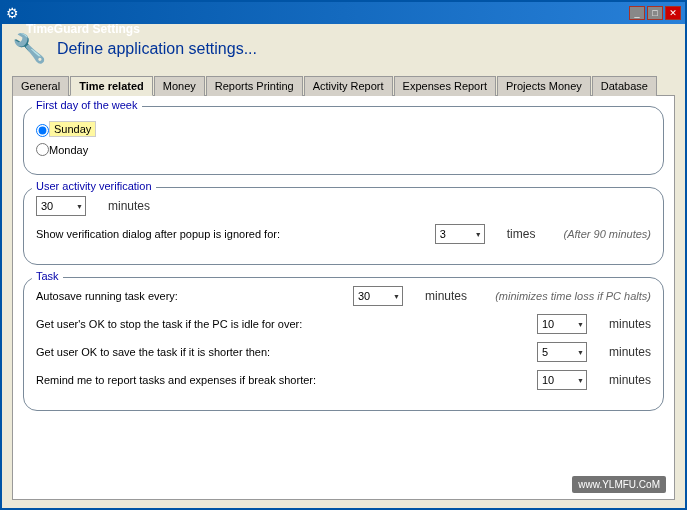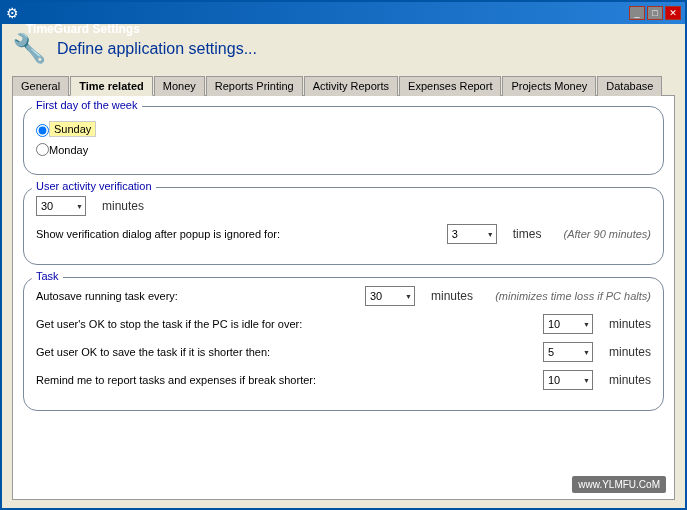--- a/index.html
+++ b/index.html
@@ -147,21 +147,21 @@
       align-items: center;
       margin-bottom: 8px;
     }
     .form-label {
       flex: 1;
       font-size: 11px;
     }
     .form-control-area {
       display: flex;
       align-items: center;
-      gap: 16px;
+      gap: 22px;
     }
     .dropdown {
       width: 50px;
       height: 20px;
       border: 1px solid #7a7a7a;
       background: white;
       font-size: 11px;
       appearance: none;
       -webkit-appearance: none;
       padding: 1px 14px 1px 4px;
@@ -224,21 +224,21 @@
     <div class="header-section">
       <div class="header-icon">🔧</div>
       <div class="header-title">Define application settings...</div>
     </div>
 
     <div class="tabs-container">
       <div class="tab">General</div>
       <div class="tab active">Time related</div>
       <div class="tab">Money</div>
       <div class="tab">Reports Printing</div>
-      <div class="tab">Activity Reports</div>
+      <div class="tab">Activity Report</div>
       <div class="tab">Expenses Report</div>
       <div class="tab">Projects Money</div>
       <div class="tab">Database</div>
     </div>
 
     <div class="panel" style="position:relative;">
 
       <div class="group-box">
         <span class="group-box-legend">First day of the week</span>
         <div class="radio-group">

